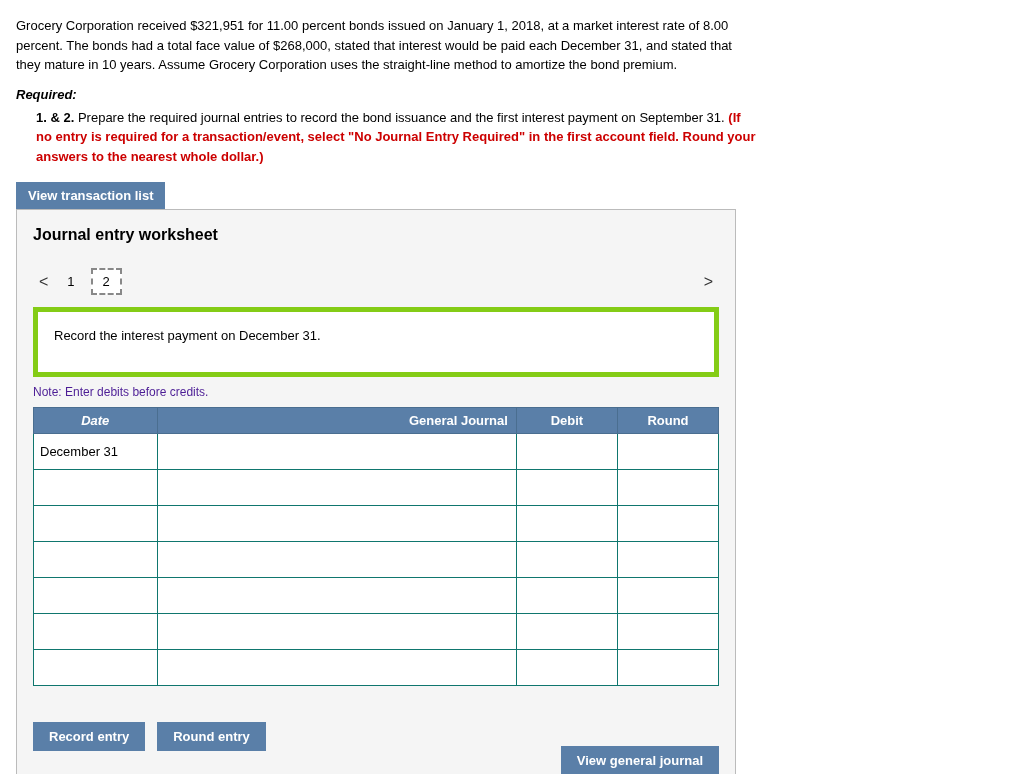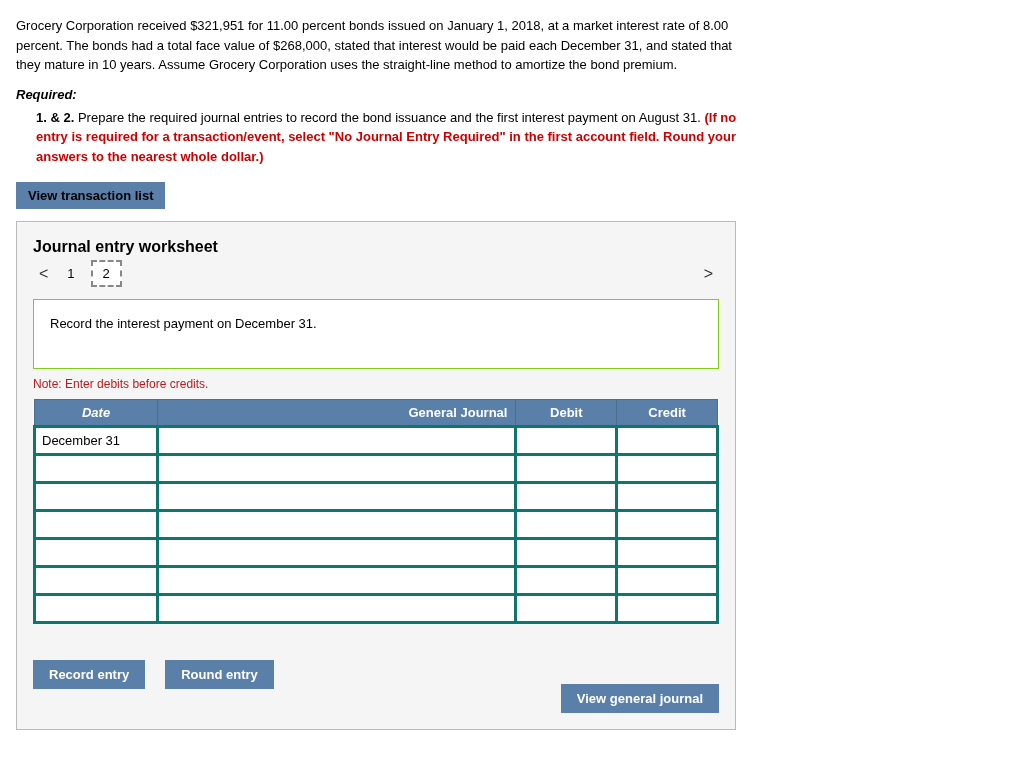--- a/index.html
+++ b/index.html
@@ -27,38 +27,37 @@
       line-height: 1.5;
       margin-left: 20px;
       margin-bottom: 16px;
     }
     .instruction-red {
       color: #cc0000;
       font-weight: bold;
     }
     .view-transaction-btn {
       background: #5a7fa8;
-      color: #000000;
+      color: #ffffff;
       border: none;
       padding: 6px 12px;
       font-size: 13px;
       font-weight: bold;
       cursor: pointer;
-      margin-bottom: 12px;
     }
     .worksheet-container {
       border: 1px solid #bbb;
       background: #f5f5f5;
       padding: 16px;
       max-width: 720px;
     }
     .worksheet-title {
       font-size: 16px;
       font-weight: bold;
-      margin-bottom: 4px;
+      margin-bottom: 24px;
     }
     .tabs-row {
       display: flex;
       align-items: center;
       margin-bottom: 12px;
     }
     .nav-arrow {
       font-size: 16px;
       cursor: pointer;
       padding: 2px 6px;
@@ -73,29 +72,29 @@
       border: none;
     }
     .tab-item.active {
       border: 2px dashed #888;
       background: #fff;
     }
     .nav-arrow-right {
       margin-left: auto;
     }
     .instruction-box {
-      border: 1px solid #84cc16;
+      border: 5px solid #84cc16;
       background: #fff;
       padding: 16px;
       margin-bottom: 8px;
       min-height: 70px;
       font-size: 13px;
     }
     .note-text {
-      color: #b91c1c;
+      color: #4c1d95;
       font-size: 12px;
       margin-bottom: 8px;
     }
     .journal-table {
       width: 100%;
       border-collapse: collapse;
       background: #fff;
       margin-bottom: 12px;
     }
     .journal-table thead tr th {
@@ -115,22 +114,22 @@
       width: 320px;
       text-align: right;
     }
     .journal-table thead tr th.debit-col {
       width: 90px;
     }
     .journal-table thead tr th.credit-col {
       width: 90px;
     }
     .journal-table tbody tr td {
-      border: 3px solid #0f766e;
-      height: 28px;
+      border: 1px solid #0f766e;
+      height: 36px;
       padding: 2px 4px;
       vertical-align: middle;
     }
     .journal-table tbody tr td.date-cell {
       font-size: 13px;
       padding-left: 6px;
     }
     .journal-table tbody tr td.input-cell {
       padding: 0;
     }
@@ -139,21 +138,21 @@
       height: 100%;
       border: none;
       outline: none;
       background: transparent;
       padding: 2px 4px;
       font-size: 13px;
     }
     .buttons-row {
       display: flex;
       align-items: center;
-      gap: 20px;
+      gap: 12px;
     }
     .action-btn {
       background: #5a7fa8;
       color: #fff;
       border: none;
       padding: 7px 16px;
       font-size: 13px;
       font-weight: bold;
       cursor: pointer;
     }
@@ -170,21 +169,21 @@
 <div class="intro-text">
   <span>Grocery Corporation received $321,951 for 11.00 percent bonds issued on January 1, 2018, at a market interest rate of 8.00 percent. The bonds had a total face value of $268,000, stated that interest would be paid each December 31, and stated that they mature in 10 years. Assume Grocery Corporation uses the straight-line method to amortize the bond premium.</span>
 </div>
 
 <div class="required-label">
   <span>Required:</span>
 </div>
 
 <div class="instruction">
   <span class="item-number">1. &amp; 2.</span>
-  <span>Prepare the required journal entries to record the bond issuance and the first interest payment on August 31.</span>
+  <span>Prepare the required journal entries to record the bond issuance and the first interest payment on September 31.</span>
   <span class="instruction-red">(If no entry is required for a transaction/event, select "No Journal Entry Required" in the first account field. Round your answers to the nearest whole dollar.)</span>
 </div>
 
 <button class="view-transaction-btn">View transaction list</button>
 
 <div class="worksheet-container">
   <div class="worksheet-title">Journal entry worksheet</div>
 
   <div class="tabs-row">
     <span class="nav-arrow">&lt;</span>
@@ -198,21 +197,21 @@
   </div>
 
   <div class="note-text">Note: Enter debits before credits.</div>
 
   <table class="journal-table">
     <thead>
       <tr>
         <th class="date-col">Date</th>
         <th class="gj-col">General Journal</th>
         <th class="debit-col">Debit</th>
-        <th class="credit-col">Credit</th>
+        <th class="credit-col">Round</th>
       </tr>
     </thead>
     <tbody id="journal-tbody">
     <tr>
           <td class="date-cell">December 31</td>
           <td class="input-cell"><input type="text" style=""></td>
           <td class="input-cell"><input type="text" style=""></td>
           <td class="input-cell"><input type="text" style=""></td>
         </tr>
         <tr>

